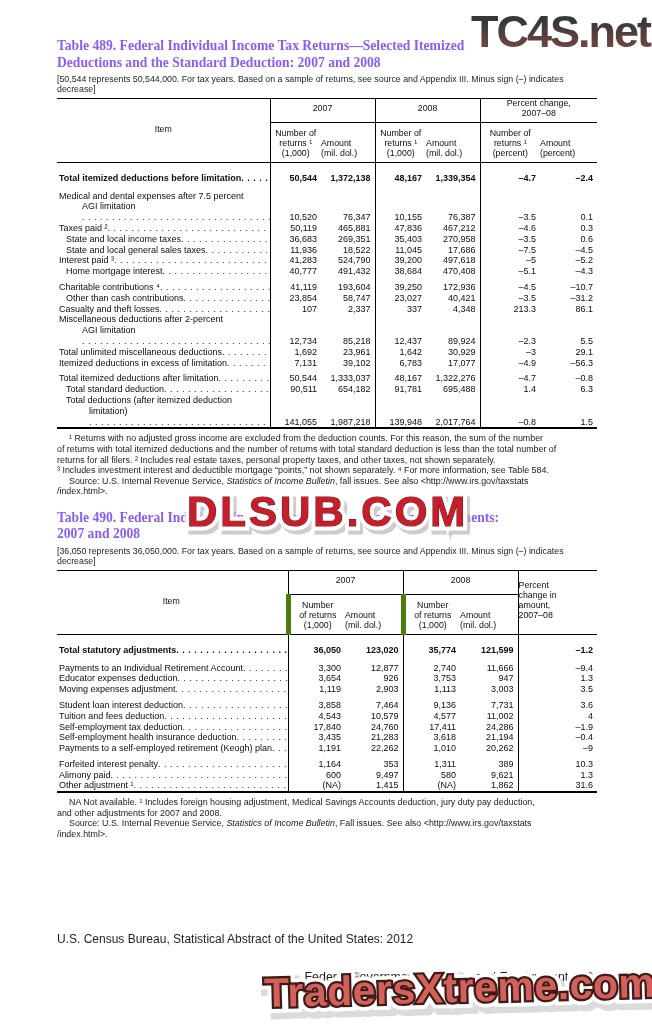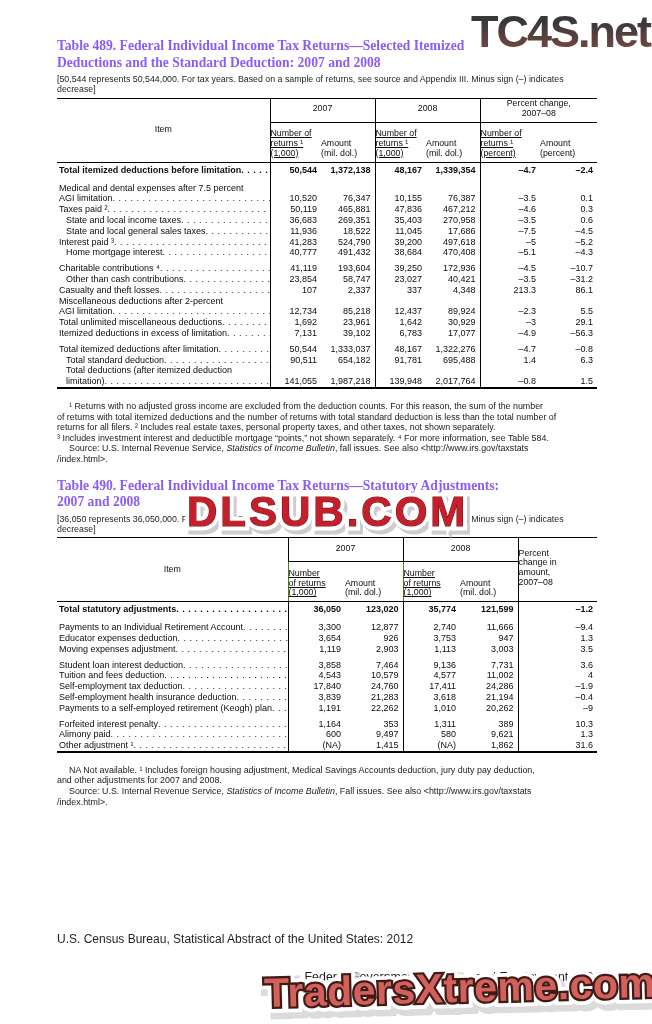--- a/index.html
+++ b/index.html
@@ -15,46 +15,46 @@
 
   
   table{border-collapse:collapse;table-layout:fixed;width:540px;
         border-top:1.5px solid #000;border-bottom:2px solid #000;}
   th,td{padding:0;vertical-align:bottom;font-size:9px;line-height:10.8px;color:#0d0d0d;}
   thead th{font-weight:normal;font-size:8.8px;line-height:9.9px;white-space:pre-line;
            vertical-align:bottom;padding-bottom:3px;}
   th.item-h{vertical-align:middle;text-align:center;border-bottom:1.6px solid #000;padding-bottom:0;}
   th.yr{text-align:center;vertical-align:middle;border-bottom:1px solid #000;height:21px;padding-bottom:2px;}
   tr.r2 th{border-bottom:1.6px solid #000;height:36px;}
-  th.sub-c{text-align:left;text-decoration:underline;}
+  th.sub-c{text-align:center;}
   th.sub-r{text-align:left;padding-right:4px;}
   th.pcth{vertical-align:middle;text-align:left;padding-right:4px;border-bottom:1.6px solid #000;}
 
   
   .t489 tr.r1 th:nth-child(2),.t489 tr.r1 th:nth-child(3),.t489 tr.r1 th:nth-child(4){border-left:1px solid #000;}
   .t489 tr.r2 th:nth-child(1),.t489 tr.r2 th:nth-child(3),.t489 tr.r2 th:nth-child(5){border-left:1px solid #000;}
   .t489 tbody td:nth-child(2),.t489 tbody td:nth-child(4),.t489 tbody td:nth-child(6){border-left:1px solid #000;}
   .t490 tr.r1 th:nth-child(2),.t490 tr.r1 th:nth-child(3),.t490 tr.r1 th:nth-child(4){border-left:1px solid #000;}
-  .t490 tr.r2 th:nth-child(1),.t490 tr.r2 th:nth-child(3){border-left:1px solid #4d7c0f;}
+  .t490 tr.r2 th:nth-child(1),.t490 tr.r2 th:nth-child(3){border-left:5px solid #4d7c0f;}
   .t490 tbody td:nth-child(2),.t490 tbody td:nth-child(4),.t490 tbody td:nth-child(6){border-left:1px solid #000;}
 
   tbody td.num{text-align:right;padding-right:4px;}
   tbody tr.gap td{padding-top:5px;}
-  tbody tr.bold td{font-weight:bold;padding-top:2px;padding-bottom:2px;margin-left:48px;}
+  tbody tr.bold td{font-weight:bold;padding-top:10px;padding-bottom:2px;margin-left:48px;}
   td.item{padding-left:2px;}
   td.item.ind .iline{padding-left:7px;}
   .iline{display:flex;align-items:baseline;overflow:hidden;}
   .iline .lbl{white-space:pre;flex:0 0 auto;}
-  .iline.cont{margin-left:0;}
+  .iline.cont{margin-left:23px;flex-direction:column;}
   .leader{flex:1 1 auto;overflow:hidden;white-space:nowrap;min-width:0;}
   .leader::before{content:" . . . . . . . . . . . . . . . . . . . . . . . . . . . . . . . . . . . . . . . . . . . . .";letter-spacing:.5px;}
 
   
   .fn{font-size:8.9px;line-height:10.6px;color:#1a1a1a;white-space:pre-line;
-      text-indent:12px;margin-top:12px;}
+      text-indent:12px;margin-top:4px;}
   .src{font-size:8.9px;line-height:10.6px;color:#1a1a1a;white-space:pre-line;text-indent:12px;}
   .gap-489-490{height:13px;}
 
   
   .footer-line{position:absolute;top:970px;right:50px;font-size:12.4px;color:#1f1f1f;}
   .footer-line .pgnum{margin-left:10px;letter-spacing:1px;}
   .imprint{position:absolute;left:57px;top:932px;font-size:12px;color:#1f1f1f;}
 
   
   .wm{position:absolute;pointer-events:none;}
@@ -501,21 +501,21 @@
               <td class="num">24,286</td>
               <td class="num">–1.9</td>
             </tr>
             <tr>
               <td class="item">
                 <div class="iline">
                   <span class="lbl">Self-employment health insurance deduction</span>
                   <span class="leader"></span>
                 </div>
               </td>
-              <td class="num">3,839</td>
+              <td class="num">3,435</td>
               <td class="num">21,283</td>
               <td class="num">3,618</td>
               <td class="num">21,194</td>
               <td class="num">–0.4</td>
             </tr>
             <tr>
               <td class="item">
                 <div class="iline">
                   <span class="lbl">Payments to a self-employed retirement (Keogh) plan</span>
                   <span class="leader"></span>

